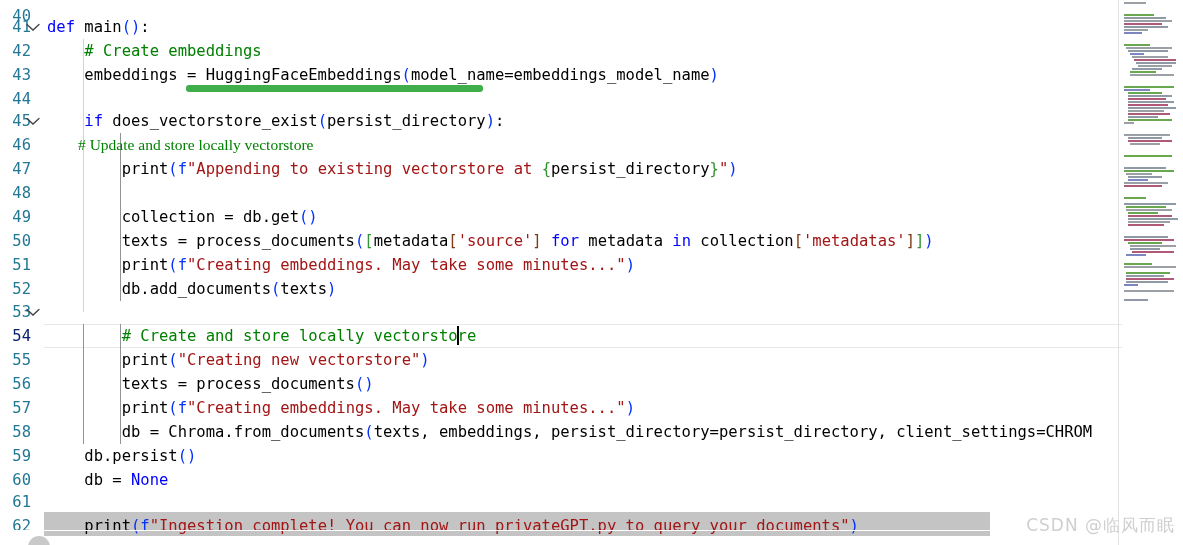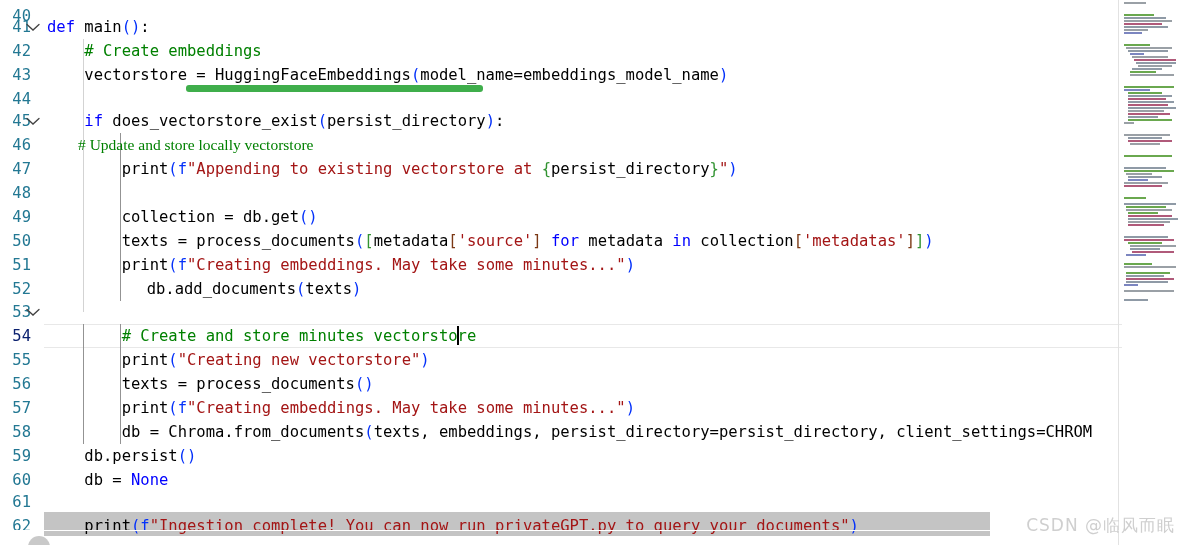--- a/index.html
+++ b/index.html
@@ -246,41 +246,41 @@
   <div class="indent-guide active" style="left:120px; top:324px; height:120px;"></div>
 
   <div class="code-layer">
 
     <div class="line" style="top:4px;"><span class="code-text"></span></div>
 
     <div class="line" style="top:15px;"><span class="code-text"><span class="kw">def</span> <span class="fn">main</span><span class="par1">()</span><span class="plain">:</span></span></div>
 
     <div class="line" style="top:39px;"><span class="code-text">    <span class="cmt"># Create embeddings</span></span></div>
 
-    <div class="line" style="top:63px;"><span class="code-text">    <span class="plain">vectorstore = HuggingFaceEmbeddings</span><span class="par1">(</span><span class="plain">model_name=embeddings_model_name</span><span class="par1">)</span></span></div>
+    <div class="line" style="top:63px;"><span class="code-text">    <span class="plain">embeddings = HuggingFaceEmbeddings</span><span class="par1">(</span><span class="plain">model_name=embeddings_model_name</span><span class="par1">)</span></span></div>
 
     <div class="line" style="top:87px;"><span class="code-text"></span></div>
 
     <div class="line" style="top:109px;"><span class="code-text">    <span class="kw">if</span> <span class="plain">does_vectorstore_exist</span><span class="par1">(</span><span class="plain">persist_directory</span><span class="par1">)</span><span class="plain">:</span></span></div>
 
     <div class="line" style="top:133px;font-family:Liberation Serif, serif;"><span class="code-text">        <span class="cmt"># Update and store locally vectorstore</span></span></div>
 
     <div class="line" style="top:157px;"><span class="code-text">        <span class="plain">print</span><span class="par1">(</span><span class="par1">f</span><span class="str">"Appending to existing vectorstore at </span><span class="fstr-brace">{</span><span class="plain">persist_directory</span><span class="fstr-brace">}</span><span class="str">"</span><span class="par1">)</span></span></div>
 
 
     <div class="line" style="top:205px;"><span class="code-text">        <span class="plain">collection = db.get</span><span class="par1">()</span></span></div>
 
     <div class="line" style="top:229px;"><span class="code-text">        <span class="plain">texts = process_documents</span><span class="par1">(</span><span class="par2">[</span><span class="plain">metadata</span><span class="par3">[</span><span class="str">'source'</span><span class="par3">]</span><span class="plain"> </span><span class="kw">for</span><span class="plain"> metadata </span><span class="kw">in</span><span class="plain"> collection</span><span class="par3">[</span><span class="str">'metadatas'</span><span class="par3">]</span><span class="par2">]</span><span class="par1">)</span></span></div>
 
     <div class="line" style="top:253px;"><span class="code-text">        <span class="plain">print</span><span class="par1">(</span><span class="par1">f</span><span class="str">"Creating embeddings. May take some minutes..."</span><span class="par1">)</span></span></div>
 
-    <div class="line" style="top:277px;padding-left:25px;"><span class="code-text">        <span class="plain">db.add_documents</span><span class="par1">(</span><span class="plain">texts</span><span class="par1">)</span></span></div>
-
-
-    <div class="line" style="top:324px;"><span class="code-text">        <span class="cmt"># Create and store minutes vectorstore</span></span></div>
+    <div class="line" style="top:277px;"><span class="code-text">        <span class="plain">db.add_documents</span><span class="par1">(</span><span class="plain">texts</span><span class="par1">)</span></span></div>
+
+
+    <div class="line" style="top:324px;"><span class="code-text">        <span class="cmt"># Create and store locally vectorstore</span></span></div>
 
     <div class="line" style="top:348px;"><span class="code-text">        <span class="plain">print</span><span class="par1">(</span><span class="str">"Creating new vectorstore"</span><span class="par1">)</span></span></div>
 
     <div class="line" style="top:372px;"><span class="code-text">        <span class="plain">texts = process_documents</span><span class="par1">()</span></span></div>
 
     <div class="line" style="top:396px;"><span class="code-text">        <span class="plain">print</span><span class="par1">(</span><span class="par1">f</span><span class="str">"Creating embeddings. May take some minutes..."</span><span class="par1">)</span></span></div>
 
     <div class="line" style="top:420px;text-decoration:underline;"><span class="code-text">        <span class="plain">db = Chroma.from_documents</span><span class="par1">(</span><span class="plain">texts, embeddings, persist_directory=persist_directory, client_settings=CHROM</span></span></div>
 
     <div class="line" style="top:444px;"><span class="code-text">    <span class="plain">db.persist</span><span class="par1">()</span></span></div>

